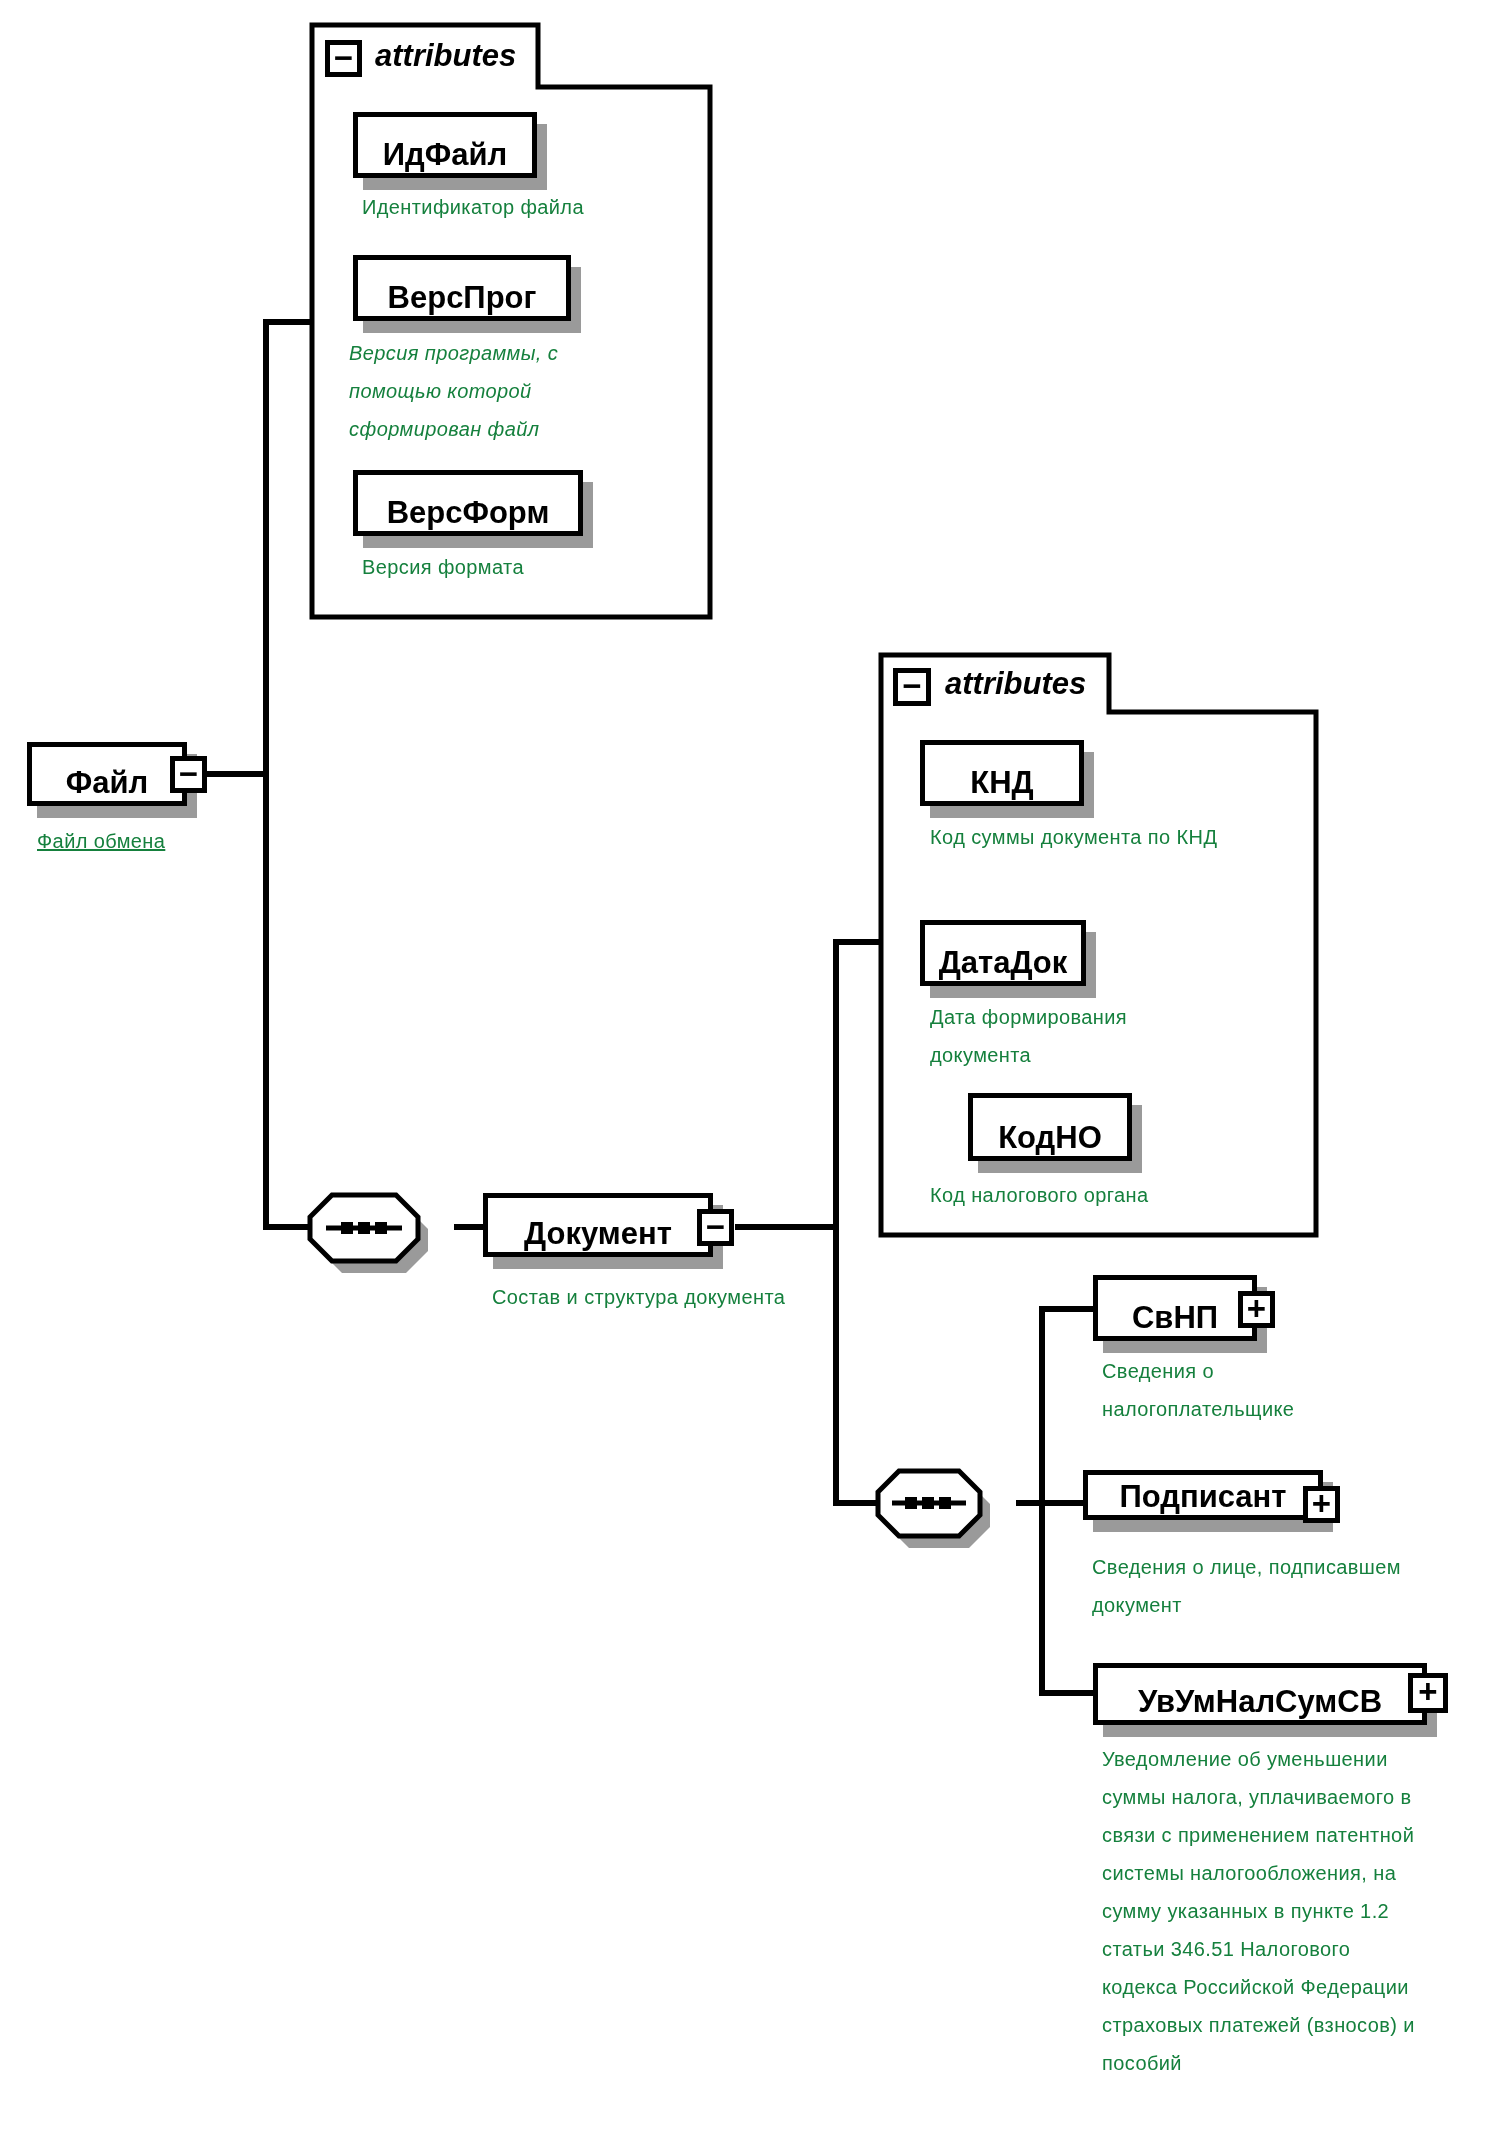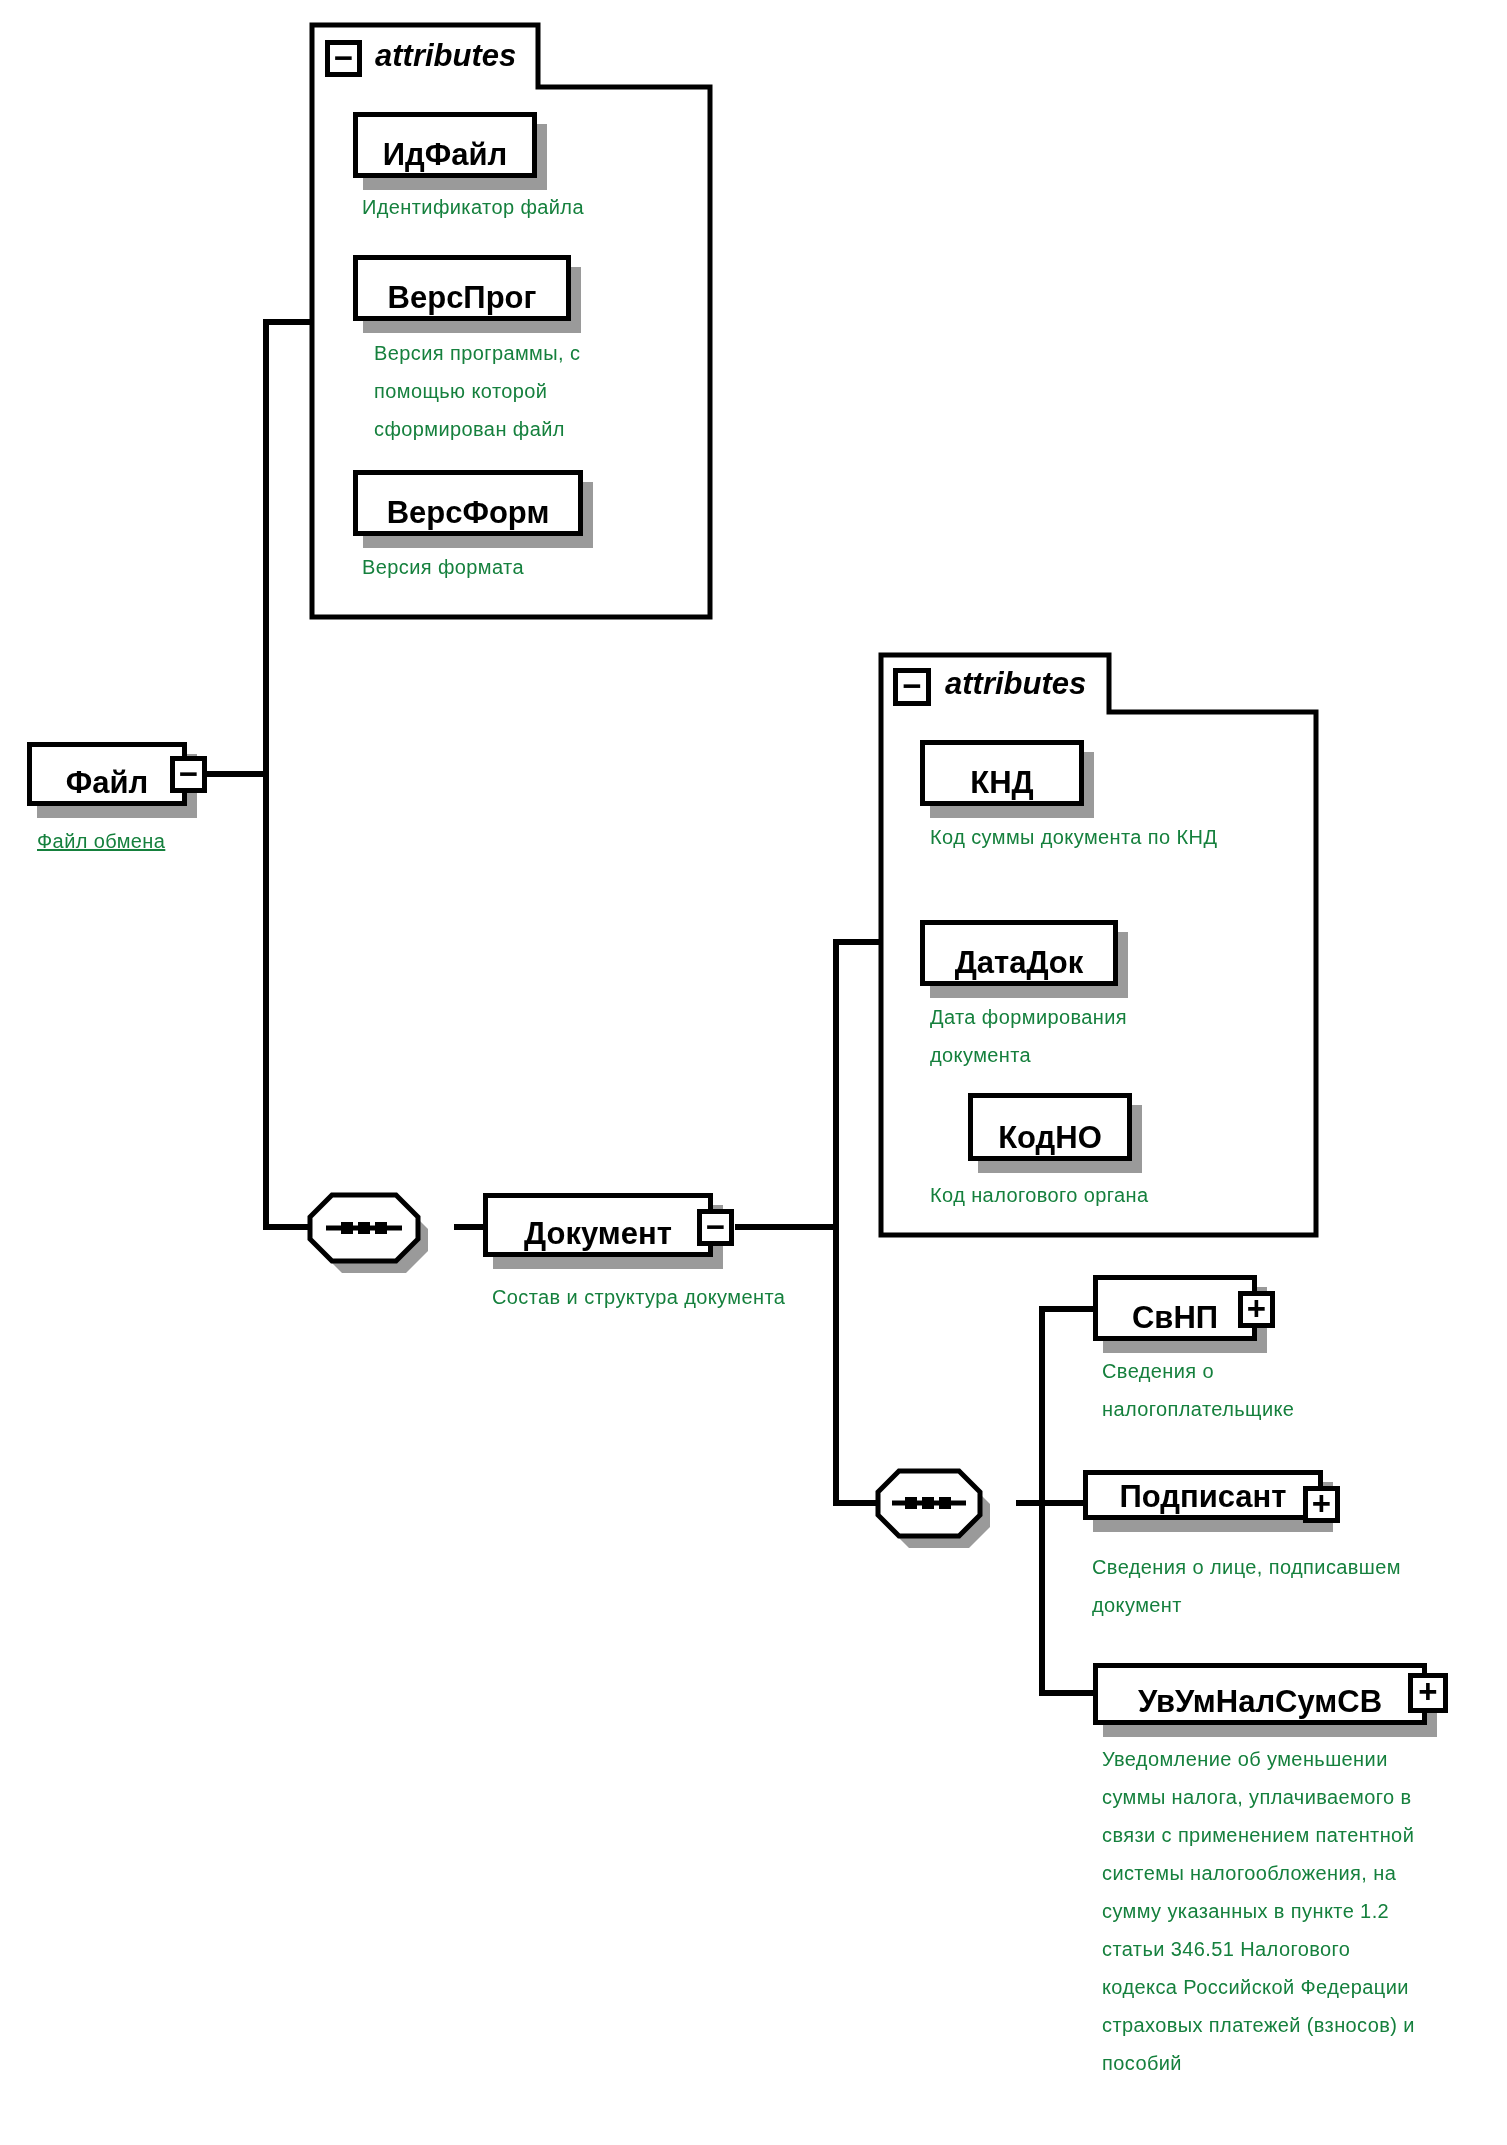--- a/index.html
+++ b/index.html
@@ -79,21 +79,21 @@
   <div class="attr-label" style="left:375px;top:38px;">attributes</div>
 
   <div class="node" style="left:353px;top:112px;width:184px;height:66px;">
     <span>ИдФайл</span>
   </div>
   <div class="cap" style="left:362px;top:188px;width:350px;">Идентификатор файла</div>
 
   <div class="node" style="left:353px;top:255px;width:218px;height:66px;">
     <span>ВерсПрог</span>
   </div>
-  <div class="cap" style="left:374px;top:334px;width:270px;">Версия программы, с помощью которой сформирован файл</div>
+  <div class="cap" style="left:349px;top:334px;width:270px;font-style:italic;">Версия программы, с помощью которой сформирован файл</div>
 
   <div class="node" style="left:353px;top:470px;width:230px;height:66px;">
     <span>ВерсФорм</span>
   </div>
   <div class="cap" style="left:362px;top:548px;width:320px;">Версия формата</div>
 
   <div class="node" style="left:483px;top:1193px;width:230px;height:64px;">
     <span>Документ</span>
   </div>
   <div class="toggle" style="left:697px;top:1209px;width:37px;height:37px;">
@@ -104,21 +104,21 @@
   <div class="toggle" style="left:893px;top:668px;width:38px;height:38px;">
     <span>−</span>
   </div>
   <div class="attr-label" style="left:945px;top:666px;">attributes</div>
 
   <div class="node" style="left:920px;top:740px;width:164px;height:66px;">
     <span>КНД</span>
   </div>
   <div class="cap" style="left:930px;top:818px;width:330px;">Код суммы документа по КНД</div>
 
-  <div class="node" style="left:920px;top:920px;width:198px;height:66px;">
+  <div class="node" style="left:920px;top:920px;width:166px;height:66px;">
     <span>ДатаДок</span>
   </div>
   <div class="cap" style="left:930px;top:998px;width:300px;">Дата формирования документа</div>
 
   <div class="node" style="left:968px;top:1093px;width:164px;height:68px;">
     <span>КодНО</span>
   </div>
   <div class="cap" style="left:930px;top:1176px;width:340px;">Код налогового органа</div>
 
   <div class="node" style="left:1093px;top:1275px;width:164px;height:66px;">

